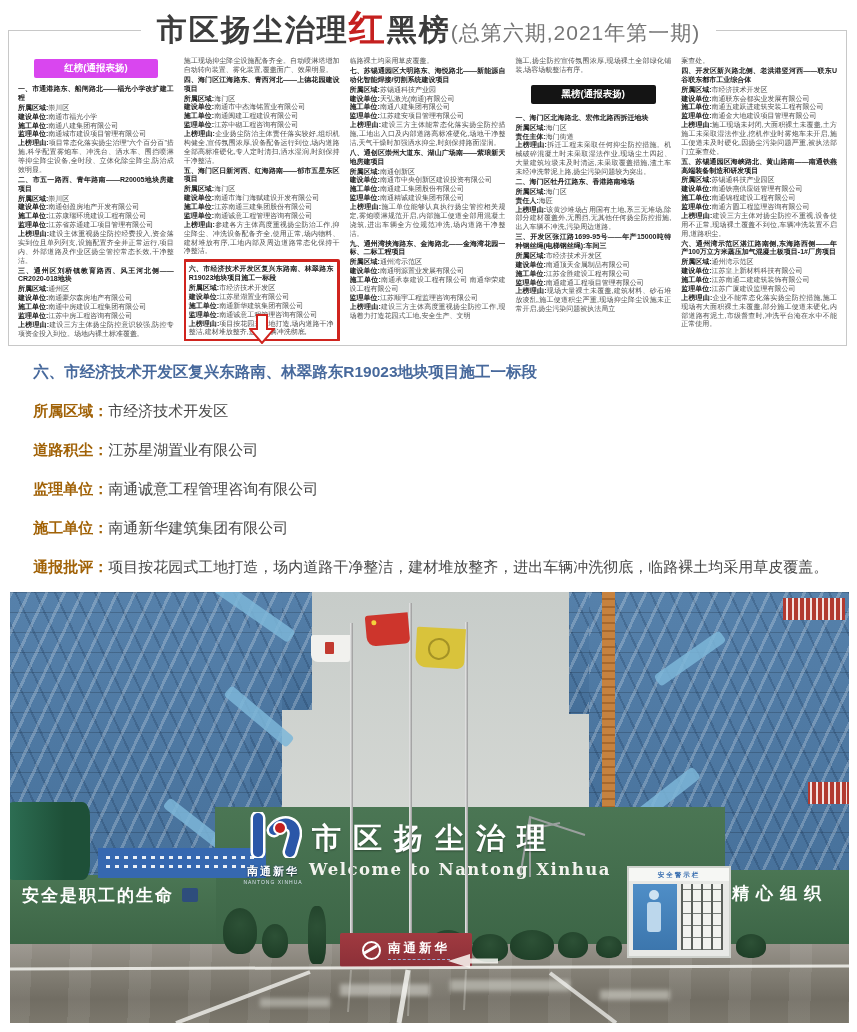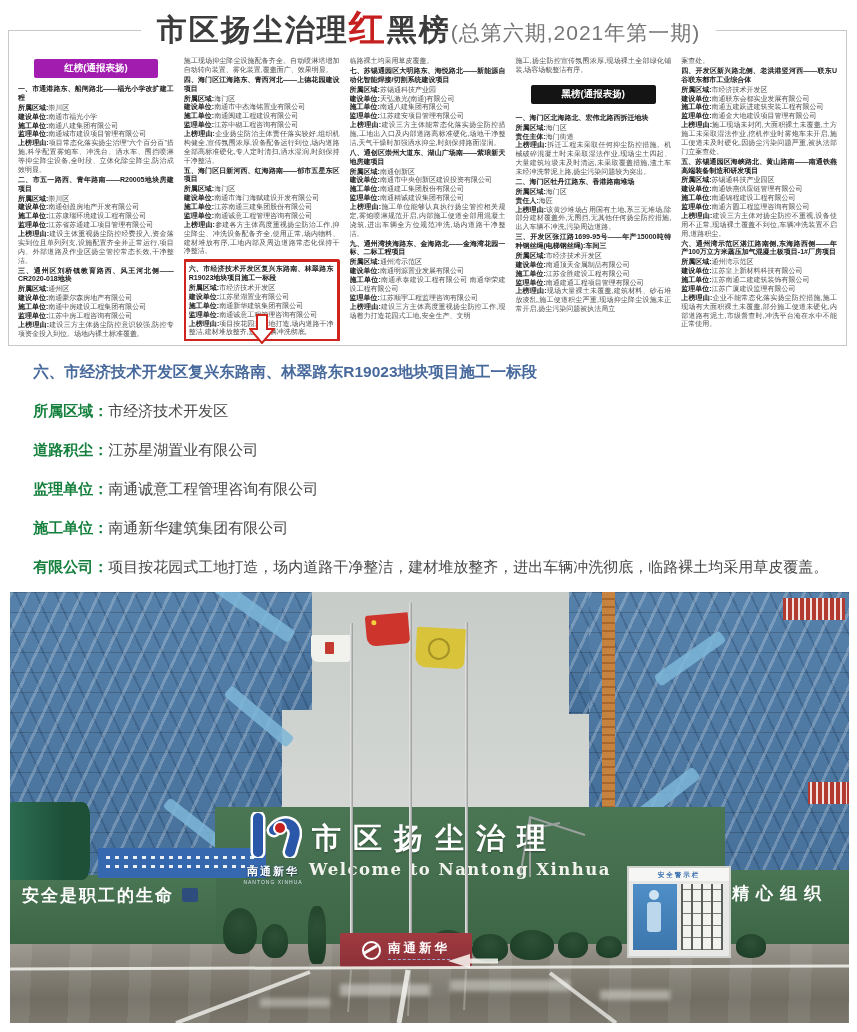--- a/index.html
+++ b/index.html
@@ -9,32 +9,32 @@
   .np-wrap{position:absolute;left:0;top:0;width:857px;height:352px;}
   .np-frame{position:absolute;left:8px;top:30px;width:837px;height:314px;border:1px solid #c8c8c8;background:#fff;}
   .np-title{position:absolute;top:4px;left:0;width:100%;text-align:center;z-index:3;white-space:nowrap;}
   .np-title .bgmask{background:#fff;padding:0 16px;}
   .np-title .t1{font-size:30px;font-weight:700;color:#3c3c3c;letter-spacing:2px;}
   .np-title .tr{font-size:36px;font-weight:700;color:#c5201f;letter-spacing:2px;}
   .np-title .t2{font-size:21px;font-weight:400;color:#757575;letter-spacing:1px;}
   .np-cols{position:absolute;left:9px;right:9px;top:26px;bottom:4px;display:flex;gap:10px;overflow:hidden;}
   .np-col{flex:1 1 0;overflow:hidden;}
   .np-badge{color:#fff;font-size:9.5px;font-weight:700;padding:3px 0;width:80%;margin:2px auto 7px;text-align:center;border-radius:2px;}
-  .np-badge.red{background:#a21caf;}
+  .np-badge.red{background:#d946ef;}
   .np-badge.black{background:#141414;margin-top:10px;margin-bottom:10px;}
   .np-h{font-size:7px;line-height:1.27;font-weight:700;color:#1f1f1f;margin:1px 0;text-align:justify;}
   .np-p{font-size:7px;line-height:1.27;color:#4f4f4f;margin:0;text-align:justify;}
   .np-p b{color:#262626;}
   .np-box{border:3px solid #d0241e;border-radius:2px;padding:2px 3px;margin:3px 0 0 -1px;}
   .down-arrow{position:absolute;left:249px;top:314px;z-index:4;}
   
   .article{position:absolute;left:10px;top:352px;width:837px;color:#3f3f3f;}
   .article h2{font-size:15.5px;font-weight:700;color:#47699c;margin:10px 0 0;text-indent:1.5em;}
   .article p.field{font-size:15px;line-height:22px;margin:17px 0 0;text-indent:1.55em;color:#474747;}
-  .article p.field b{color:#15803d;}
+  .article p.field b{color:#a16207;}
   
   .photo{position:absolute;left:10px;top:592px;width:839px;height:431px;overflow:hidden;
          background:linear-gradient(180deg,#c7ccc9 0%,#d5d8d4 55%,#c6cac6 100%);}
   .bldg{position:absolute;top:0;
     background:
       repeating-linear-gradient(115deg,rgba(255,255,255,.22) 0 3px,rgba(255,255,255,0) 3px 16px),
       repeating-linear-gradient(65deg,rgba(18,40,70,.22) 0 2px,transparent 2px 18px),
       repeating-linear-gradient(180deg,rgba(0,0,0,.18) 0 1px,transparent 1px 20px),
       linear-gradient(180deg,#5681ab,#446e98);}
   .bl1{left:0;width:240px;height:332px;} .bl2{left:0;width:302px;height:118px;} .bl3{left:0;width:272px;height:228px;}
@@ -213,21 +213,21 @@
   </div>
 </div>
 
 <div class="article">
   <h2>六、市经济技术开发区复兴东路南、林翠路东R19023地块项目施工一标段</h2>
   <div>
       <p class="field"><b>所属区域：</b>市经济技术开发区</p>
       <p class="field"><b>道路积尘：</b>江苏星湖置业有限公司</p>
       <p class="field"><b>监理单位：</b>南通诚意工程管理咨询有限公司</p>
       <p class="field"><b>施工单位：</b>南通新华建筑集团有限公司</p>
-      <p class="field"><b>有限公司：</b>项目按花园式工地打造，场内道路干净整洁，建材堆放整齐，进出车辆冲洗彻底，临路裸土均采用草皮覆盖。</p>
+      <p class="field"><b>通报批评：</b>项目按花园式工地打造，场内道路干净整洁，建材堆放整齐，进出车辆冲洗彻底，临路裸土均采用草皮覆盖。</p>
     </div>
 </div>
 
 <div class="photo">
 
   <div class="skyb" style="left:338px;top:240px;width:18px;height:92px;"></div>
   <div class="skyb" style="left:358px;top:262px;width:13px;height:70px;background:#b6bab6;"></div>
   <div class="skyb" style="left:452px;top:248px;width:16px;height:84px;"></div>
   <div class="skyb" style="left:470px;top:266px;width:11px;height:66px;background:#b6bab6;"></div>
   <div class="skyb" style="left:497px;top:300px;width:62px;height:34px;background:#b9bdb9;"></div>

